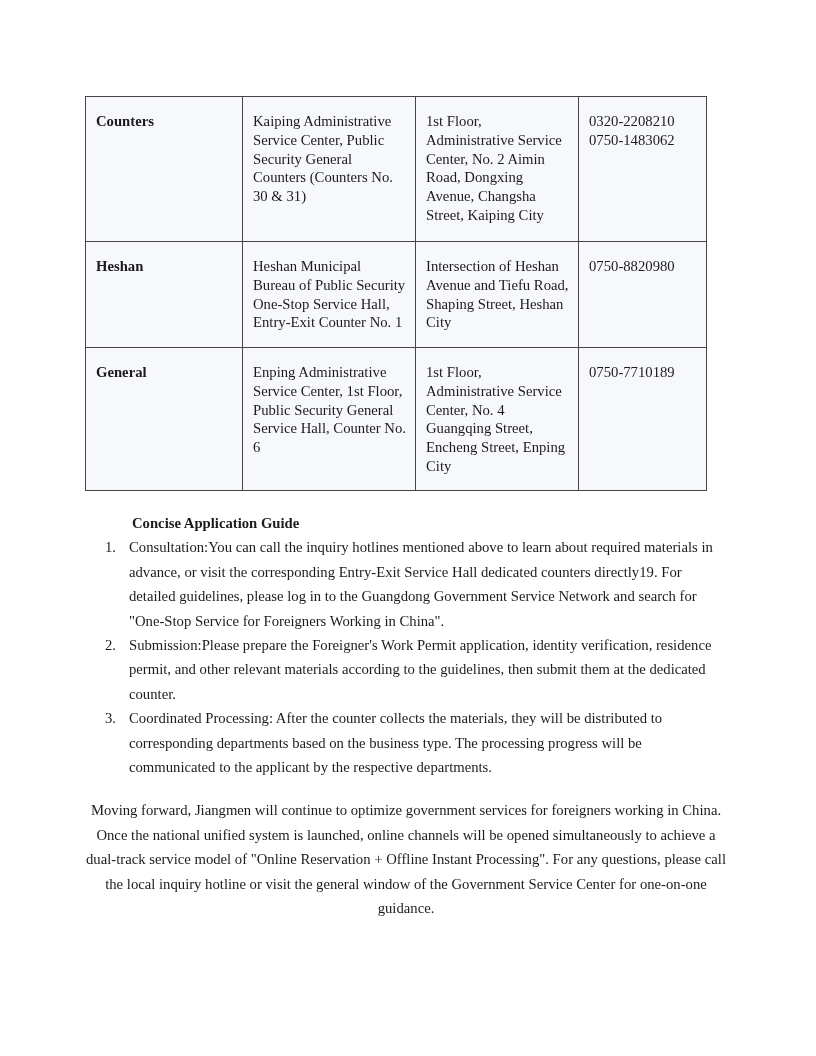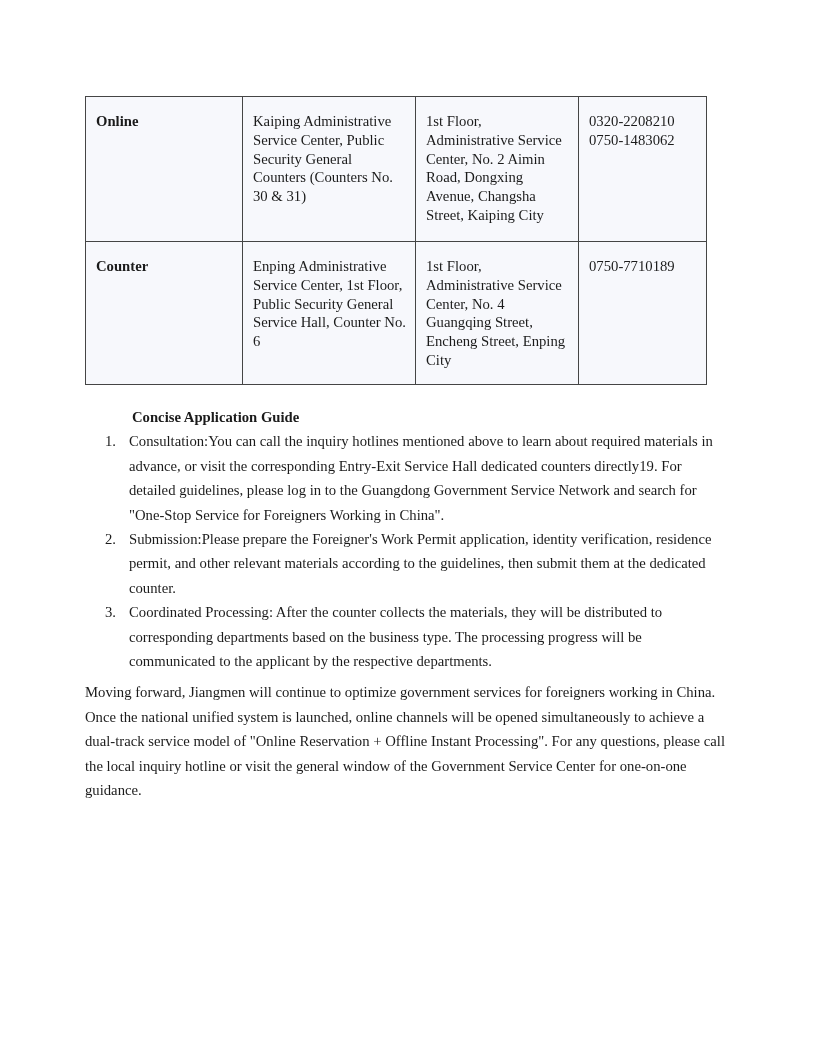--- a/index.html
+++ b/index.html
@@ -41,46 +41,54 @@
     font-size:14.7px;
     line-height:1.66;
   }
   .guide-heading {
     font-weight:bold;
     padding-left:47px;
   }
   .li { display:flex; }
   .li .num { width:24px; margin-left:20px; flex:none; }
   .li .li-text { flex:1 1 auto; }
-  .closing { margin-top:7px; }
+  .closing { margin-top:19px;text-align:center; }
 </style>
 </head>
 <body>
 
 <div class="page">
 
   <table class="centers">
     <colgroup>
       <col style="width:157px">
         <col style="width:173px">
         <col style="width:163px">
         <col style="width:128px">
     </colgroup>
     <tbody>
       <tr class="r1">
-        <td class="city-cell">Online</td>
+        <td class="city-cell">Counters</td>
         <td>Kaiping Administrative Service Center, Public Security General Counters (Counters No. 30 &amp; 31)</td>
         <td>1st Floor, Administrative Service Center, No. 2 Aimin Road, Dongxing Avenue, Changsha Street, Kaiping City</td>
         <td class="phone-cell">
           <div>0320-2208210</div>
           <div>0750-1483062</div>
         </td>
       </tr>
+      <tr class="r2">
+        <td class="city-cell">Heshan</td>
+        <td>Heshan Municipal Bureau of Public Security One-Stop Service Hall, Entry-Exit Counter No. 1</td>
+        <td>Intersection of Heshan Avenue and Tiefu Road, Shaping Street, Heshan City</td>
+        <td class="phone-cell">
+          <div>0750-8820980</div>
+        </td>
+      </tr>
       <tr class="r3">
-        <td class="city-cell">Counter</td>
+        <td class="city-cell">General</td>
         <td>Enping Administrative Service Center, 1st Floor, Public Security General Service Hall, Counter No. 6</td>
         <td>1st Floor, Administrative Service Center, No. 4 Guangqing Street, Encheng Street, Enping City</td>
         <td class="phone-cell">
           <div>0750-7710189</div>
         </td>
       </tr>
     </tbody>
   </table>
 
   <div class="textblock">

